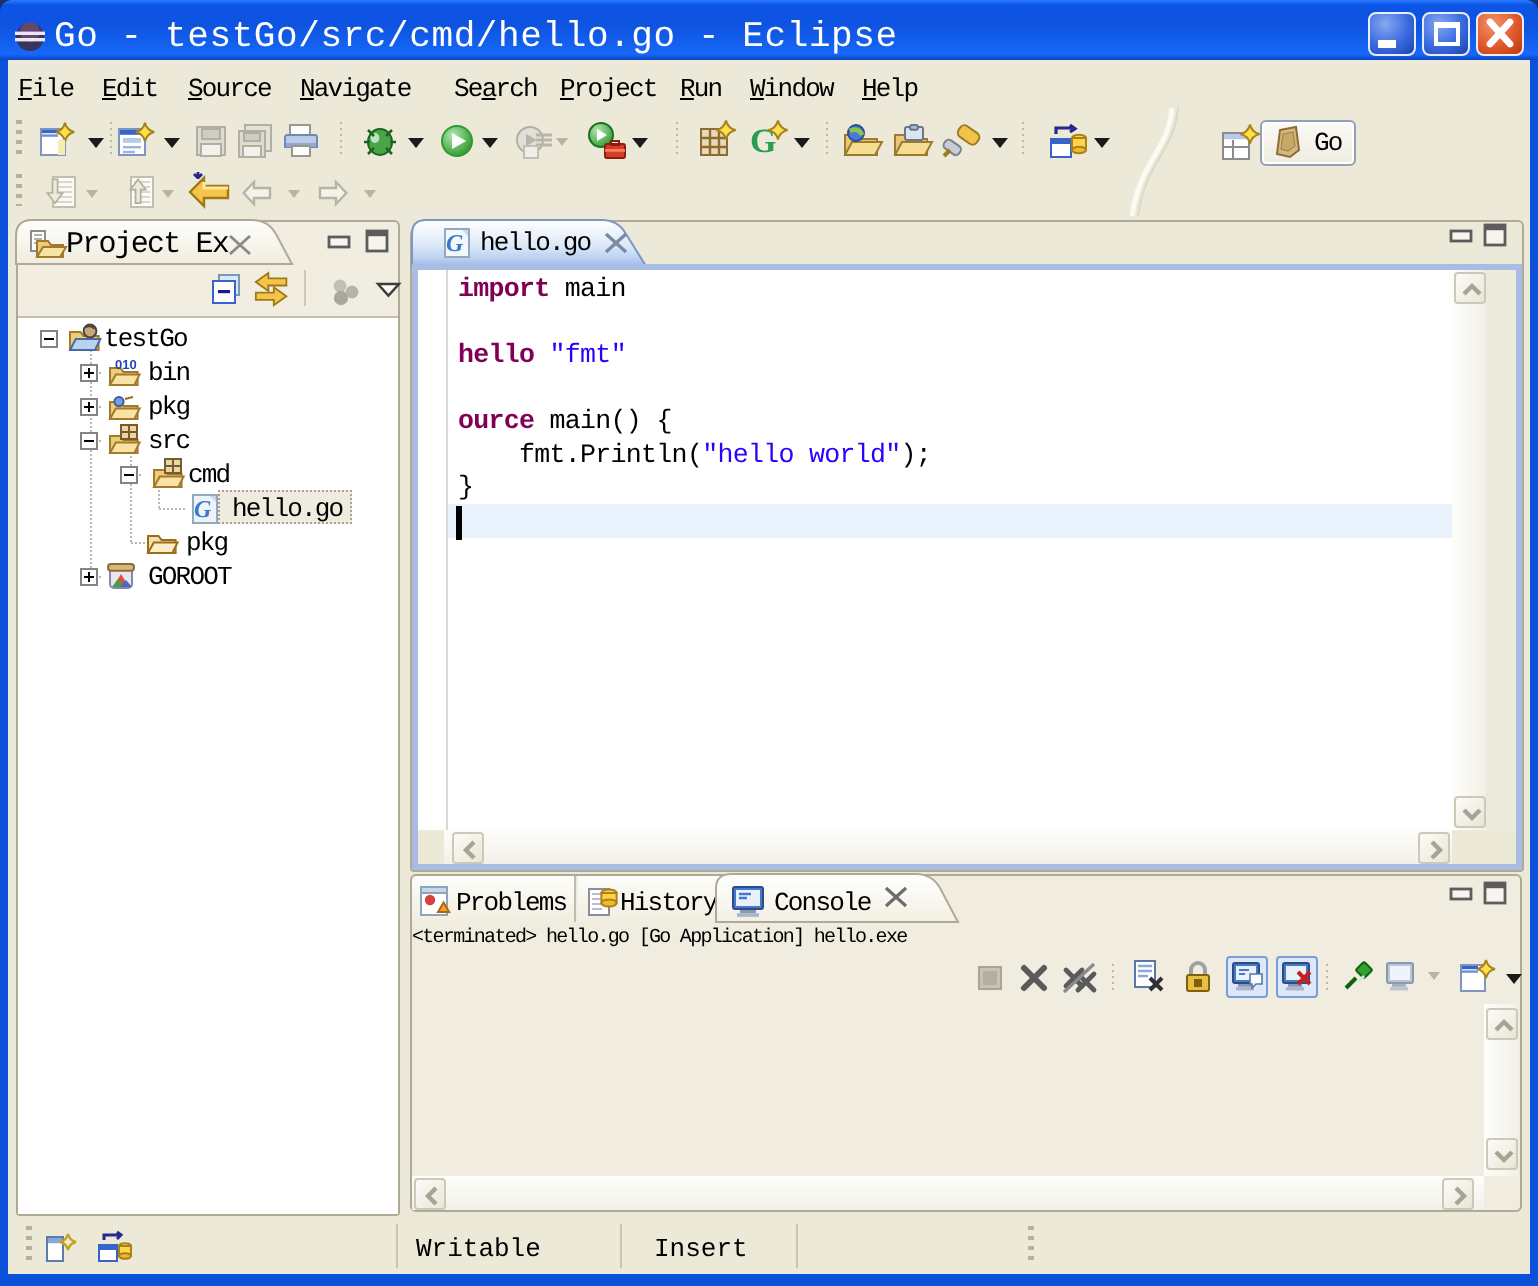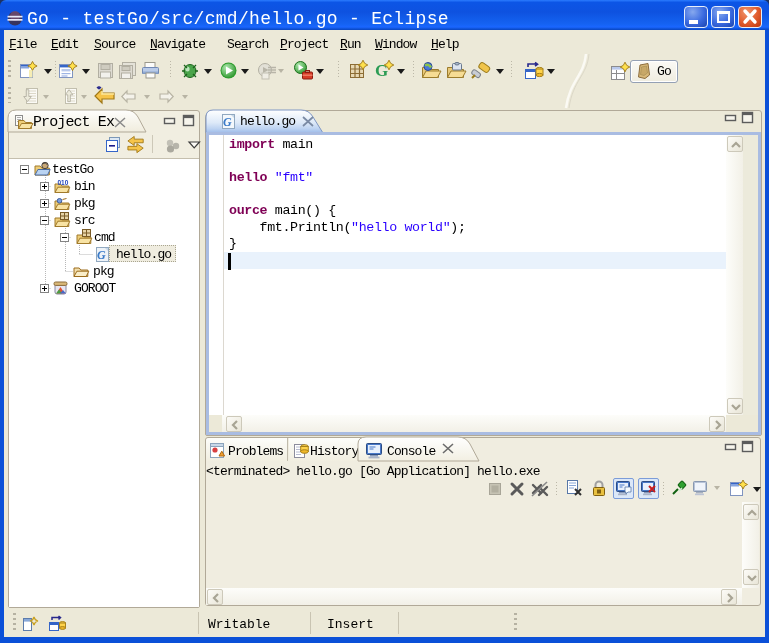--- a/index.html
+++ b/index.html
@@ -66,21 +66,21 @@
 
   
   .sb { position:absolute; background:linear-gradient(90deg,#fdfdfa,#f2f0e7); }
   .sbh { position:absolute; background:linear-gradient(180deg,#fdfdfa,#f2f0e7); }
   .sbbtn { position:absolute; width:16px; height:16px; background:linear-gradient(135deg,#fcfbf7,#e9e6d8); border:1px solid #cdc9ba; border-radius:2px; }
   .sbbtn svg { position:absolute; left:2px; top:2px; }
 
   
   #console { left:205px; top:437px; width:556px; height:169px; border:1px solid #b1a998; background:#f0ede0; border-radius:3px; }
   .ctabtext { position:absolute; top:6px; font-size:13px; letter-spacing:-0.9px; white-space:pre; }
-  #con-label { position:absolute; left:0px; top:26px; font-size:13px; letter-spacing:-0.85px; white-space:pre; }
+  #con-label { position:absolute; left:0px; top:26px; font-size:10px; letter-spacing:-0.85px; white-space:pre; }
   #con-toolbar { position:absolute; left:0; top:40px; width:554px; height:24px; }
   #con-body { position:absolute; left:0px; top:64px; width:536px; height:86px; background:#fff; border-top:1px solid #c5bfae; }
   #con-text { position:absolute; left:5px; top:3px; font-size:13px; letter-spacing:-0.05px; }
 
   
   #statusbar { left:4px; top:609px; width:761px; height:28px; font-size:13px; letter-spacing:0px; }
   .ssep { position:absolute; top:3px; width:1px; height:22px; background:#c9c4b2; }
 
   svg.abs { overflow:visible; }
 </style>

